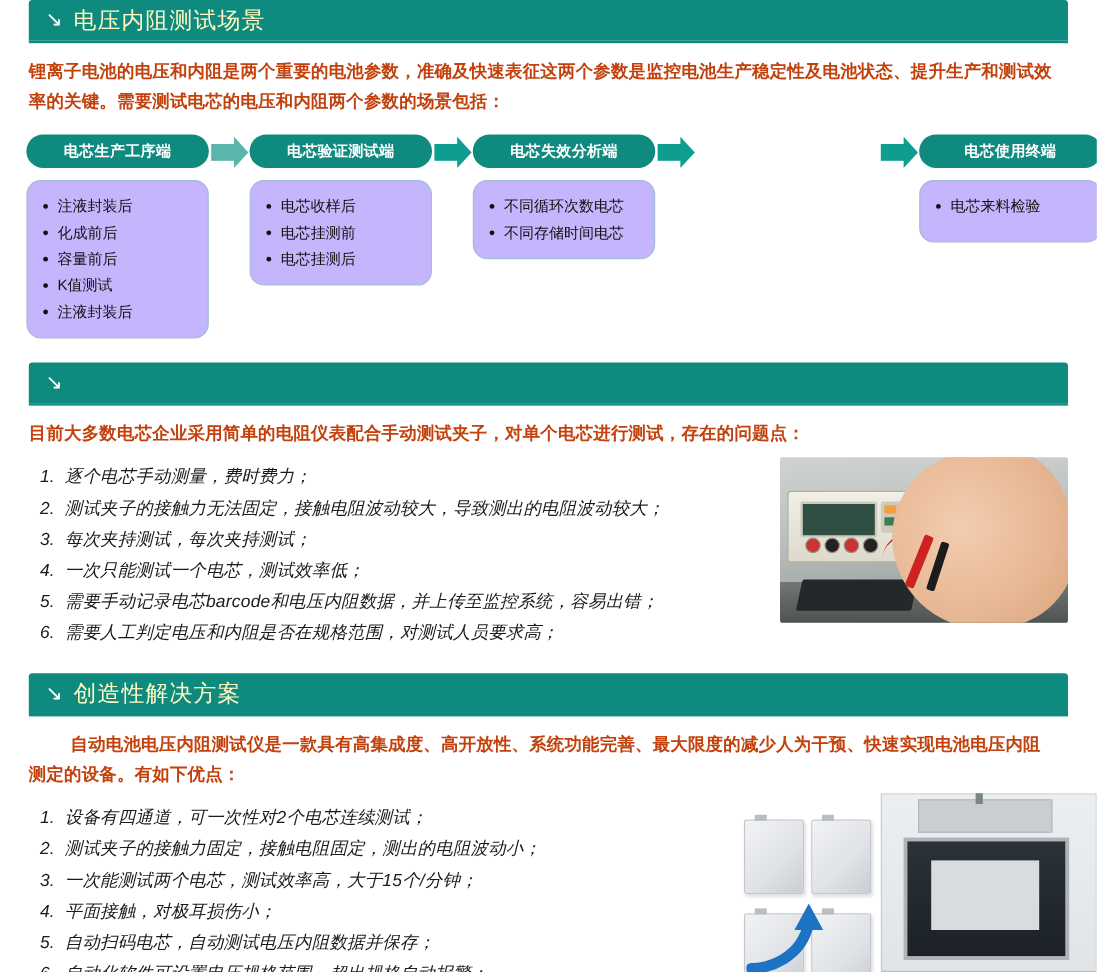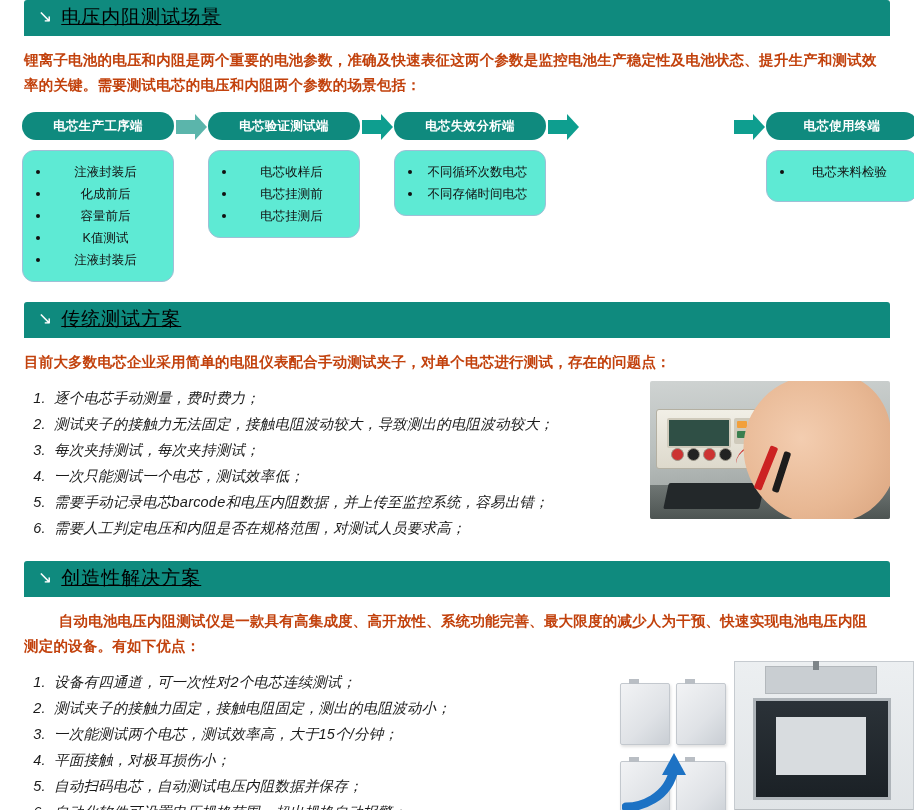--- a/index.html
+++ b/index.html
@@ -34,25 +34,24 @@
     box-sizing: border-box;
   }
   .section-head .arrow {
     color: #ffffff;
     font-size: 17px;
     line-height: 1;
     margin-right: 9px;
     transform: translateY(-1px);
   }
   .section-head .title {
-    color: #000000;
+    color: #fef9c3;
     font-size: 19px;
     letter-spacing: 1px;
     font-weight: normal;
-    text-decoration: underline;
   }
   .section-underline {
     margin: 0 24px 0 24px;
     height: 2px;
     background: #0f8a7e;
   }
 
   
   .para {
     margin: 12px 37px 0 24px;
@@ -65,21 +64,20 @@
   .para.indent {
     text-indent: 2.4em;
   }
 
   
   .flow {
     margin: 14px 22px 0 22px;
     display: flex;
     align-items: flex-start;
     position: relative;
-    text-align: center;
   }
   .flow-col {
     width: 152px;
     flex: 0 0 152px;
   }
   .flow-chip {
     height: 28px;
     border-radius: 14px;
     background: #0f8a7e;
     color: #fff;
@@ -90,21 +88,21 @@
     justify-content: center;
     letter-spacing: .3px;
   }
   .flow-box {
     margin-top: 10px;
     border: 1px solid #9fbfd6;
     border-radius: 12px;
     min-height: 52px;
     padding: 10px 10px 10px 12px;
     box-sizing: border-box;
-    background: #5eead4;
+    background: #c4b5fd;
   }
   .flow-box ul {
     margin: 0;
     padding: 0;
     list-style: none;
   }
   .flow-box li {
     font-size: 12.5px;
     line-height: 22px;
     color: #111;
@@ -372,21 +370,20 @@
         </ul>
       </div>
     </div>
 
   </div>
 
   <div class="spacer-md"></div>
 
   <div class="section-head">
     <span class="arrow">↘</span>
-    <span class="title">传统测试方案</span>
   </div>
   <div class="section-underline"></div>
 
   <p class="para">目前大多数电芯企业采用简单的电阻仪表配合手动测试夹子，对单个电芯进行测试，存在的问题点：</p>
 
   <div class="cols">
     <div class="text">
       <ol class="numlist">
         <li>逐个电芯手动测量，费时费力；</li>
         <li>测试夹子的接触力无法固定，接触电阻波动较大，导致测出的电阻波动较大；</li>

